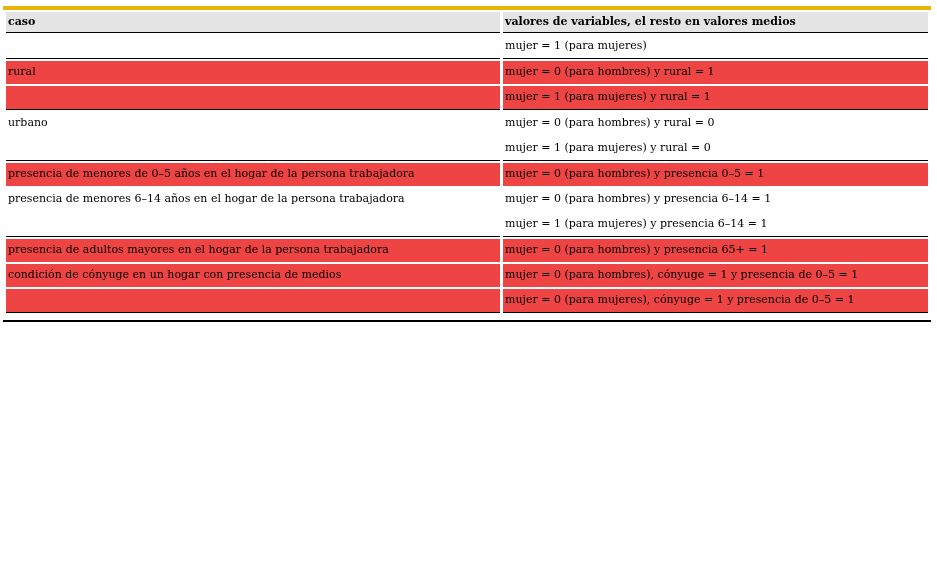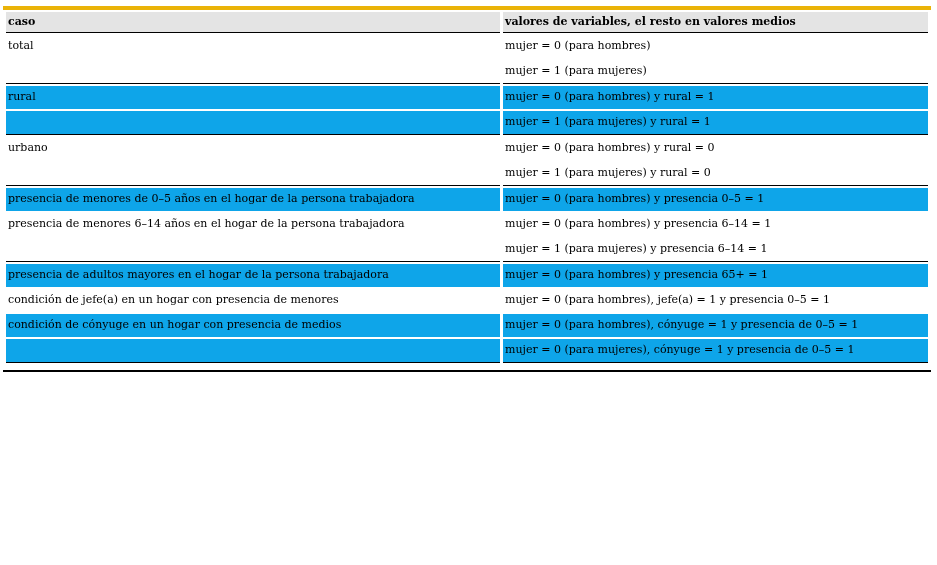--- a/index.html
+++ b/index.html
@@ -38,21 +38,21 @@
     overflow: hidden;
     font-weight: normal;
   }
   thead th {
     background: #e4e4e4;
     font-weight: bold;
     height: 20px;
     border-bottom: 1px solid #000000;
   }
   tbody td { height: 23px; }
-  tr.shade td { background: #0ea5e9; }
+  tr.shade td { background: #ef4444; }
   tr.g-end td { border-bottom: 1px solid #000000; }
   tr.spacer td {
     height: 3px;
     padding: 0;
     background: transparent;
     border: none;
   }
 </style>
 </head>
 <body>
@@ -64,24 +64,20 @@
         <col class="c-val">
       </colgroup>
     <thead>
       <tr>
         <th>caso</th>
         <th>valores de variables, el resto en valores medios</th>
       </tr>
     </thead>
     <tbody>
 
-      <tr>
-        <td>total</td>
-        <td>mujer = 0 (para hombres)</td>
-      </tr>
       <tr class="g-end">
         <td></td>
         <td>mujer = 1 (para mujeres)</td>
       </tr>
 
       <tr class="shade">
         <td>rural</td>
         <td>mujer = 0 (para hombres) y rural = 1</td>
       </tr>
       <tr class="shade g-end">
@@ -110,24 +106,20 @@
       <tr class="g-end">
         <td></td>
         <td>mujer = 1 (para mujeres) y presencia 6–14 = 1</td>
       </tr>
 
       <tr class="shade">
         <td>presencia de adultos mayores en el hogar de la persona trabajadora</td>
         <td>mujer = 0 (para hombres) y presencia 65+ = 1</td>
       </tr>
 
-      <tr>
-        <td>condición de jefe(a) en un hogar con presencia de menores</td>
-        <td>mujer = 0 (para hombres), jefe(a) = 1 y presencia 0–5 = 1</td>
-      </tr>
 
       <tr class="shade">
         <td>condición de cónyuge en un hogar con presencia de medios</td>
         <td>mujer = 0 (para hombres), cónyuge = 1 y presencia de 0–5 = 1</td>
       </tr>
       <tr class="shade g-end">
         <td></td>
         <td>mujer = 0 (para mujeres), cónyuge = 1 y presencia de 0–5 = 1</td>
       </tr>
 

